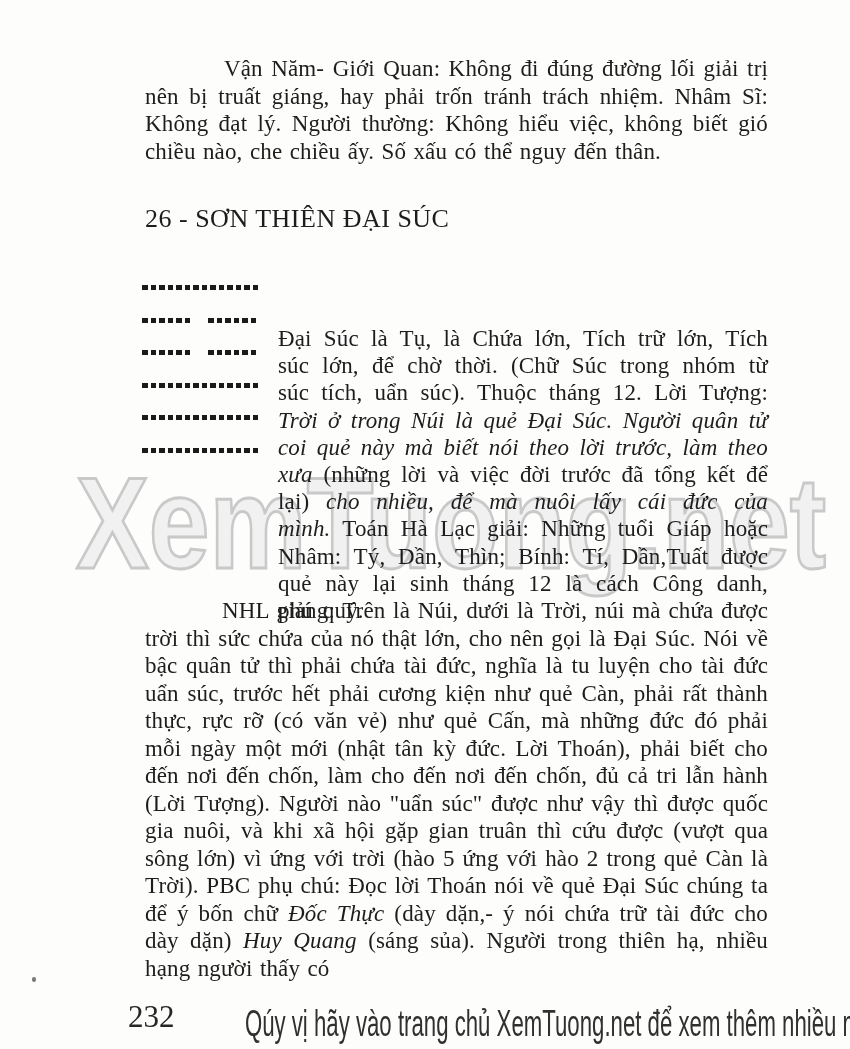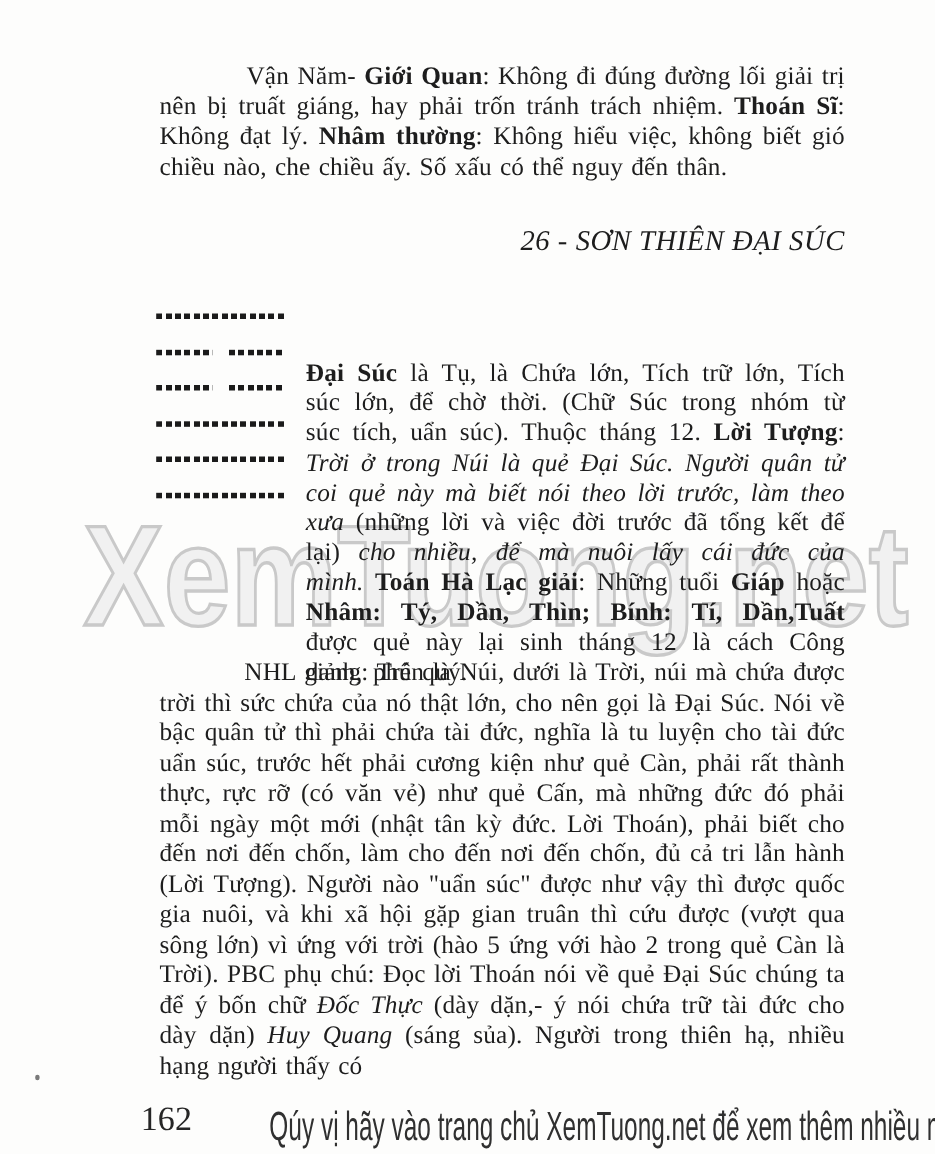--- a/index.html
+++ b/index.html
@@ -38,25 +38,24 @@
     letter-spacing:0.15px;
     word-spacing:1.5px;
   }
   #intro{
     left:145px;top:32px;width:623px;
     text-indent:79px;
   }
   #heading{
     position:absolute;z-index:2;
     left:145px;top:204px;width:623px;
-    text-align:right;
+    text-align:left;
     font-size:26px;
     letter-spacing:0.5px;
     white-space:nowrap;
-    font-style:italic;
   }
   #hex-figure{
     position:absolute;z-index:2;
     left:142px;top:285px;width:117px;
   }
   .hexline{height:5px;margin-bottom:27.5px;display:flex;justify-content:space-between;}
   .hexline.yang{
     background:repeating-linear-gradient(90deg,#1b1b1b 0 5.5px,transparent 5.5px 8.5px);
   }
   .hexline.yin .seg{
@@ -66,21 +65,21 @@
   #hex-text{
     left:278px;top:278px;width:490px;
     line-height:27.2px;
     word-spacing:4px;
     margin-top:47px;
   }
   #commentary{
     left:145px;top:574px;width:623px;
     text-indent:77px;
   }
-  .b{font-weight:bold;}
+  .b{font-weight:normal;}
   .i{font-style:italic;}
   
   #page-number{
     position:absolute;z-index:2;
     left:128px;top:999px;
     font-size:31px;
     color:#262626;
   }
   #footer-note{
     position:absolute;z-index:3;
@@ -105,21 +104,21 @@
     border-radius:2px;
   }
 </style>
 </head>
 <body>
 
 <div id="page">
 
   <div id="watermark">XemTuong.net</div>
 
-  <p id="intro" class="textblock"><span>Vận Năm- </span><span class="b">Giới Quan</span><span>: Không đi đúng đường lối giải trị nên bị truất giáng, hay phải trốn tránh trách nhiệm. </span><span class="b">Thoán Sĩ</span><span>: Không đạt lý. </span><span class="b">Nhâm thường</span><span>: Không hiểu việc, không biết gió chiều nào, che chiều ấy. Số xấu có thể nguy đến thân.</span></p>
+  <p id="intro" class="textblock"><span>Vận Năm- </span><span class="b">Giới Quan</span><span>: Không đi đúng đường lối giải trị nên bị truất giáng, hay phải trốn tránh trách nhiệm. </span><span class="b">Nhâm Sĩ</span><span>: Không đạt lý. </span><span class="b">Người thường</span><span>: Không hiểu việc, không biết gió chiều nào, che chiều ấy. Số xấu có thể nguy đến thân.</span></p>
 
   <h1 id="heading" style="margin:0;font-weight:normal;">26 - SƠN THIÊN ĐẠI SÚC</h1>
 
   <div id="hex-figure">
       <div class="hexline yang"></div>
       <div class="hexline yin">
         <span class="seg"></span>
         <span class="seg"></span>
       </div>
       <div class="hexline yin">
@@ -130,19 +129,19 @@
       <div class="hexline yang"></div>
       <div class="hexline yang"></div>
     </div>
 
   <p id="hex-text" class="textblock"><span class="b">Đại Súc</span><span> là Tụ, là Chứa lớn, Tích trữ lớn, Tích súc lớn, để chờ thời. (Chữ Súc trong nhóm từ súc tích, uẩn súc). Thuộc tháng 12. </span><span class="b">Lời Tượng</span><span>: </span><span class="i">Trời ở trong Núi là quẻ Đại Súc. Người quân tử coi quẻ này mà biết nói theo lời trước, làm theo xưa</span><span> (những lời và việc đời trước đã tổng kết để lại) </span><span class="i">cho nhiều, để mà nuôi lấy cái đức của mình.</span><span> </span><span class="b">Toán Hà Lạc giải</span><span>: Những tuổi </span><span class="b">Giáp</span><span> hoặc </span><span class="b">Nhâm: Tý, Dần, Thìn; Bính: Tí, Dần,Tuất</span><span> được quẻ này lại sinh tháng 12 là cách Công danh, phú quý.</span></p>
 
   <p id="commentary" class="textblock"><span>NHL giảng: Trên là Núi, dưới là Trời, núi mà chứa được trời thì sức chứa của nó thật lớn, cho nên gọi là Đại Súc. Nói về bậc quân tử thì phải chứa tài đức, nghĩa là tu luyện cho tài đức uẩn súc, trước hết phải cương kiện như quẻ Càn, phải rất thành thực, rực rỡ (có văn vẻ) như quẻ Cấn, mà những đức đó phải mỗi ngày một mới (nhật tân kỳ đức. Lời Thoán), phải biết cho đến nơi đến chốn, làm cho đến nơi đến chốn, đủ cả tri lẫn hành (Lời Tượng). Người nào "uẩn súc" được như vậy thì được quốc gia nuôi, và khi xã hội gặp gian truân thì cứu được (vượt qua sông lớn) vì ứng với trời (hào 5 ứng với hào 2 trong quẻ Càn là Trời). PBC phụ chú: Đọc lời Thoán nói về quẻ Đại Súc chúng ta để ý bốn chữ </span><span class="i">Đốc Thực</span><span> (dày dặn,- ý nói chứa trữ tài đức cho dày dặn) </span><span class="i">Huy Quang</span><span> (sáng sủa). Người trong thiên hạ, nhiều hạng người thấy có</span></p>
 
   <div id="scan-dot"></div>
 
-  <div id="page-number">162</div>
+  <div id="page-number">232</div>
 
   <div id="footer-note">
     <span class="inner">Qúy vị hãy vào trang chủ XemTuong.net để xem thêm nhiều mục hay khác</span>
   </div>
 
 </div>
 
 </body></html>

